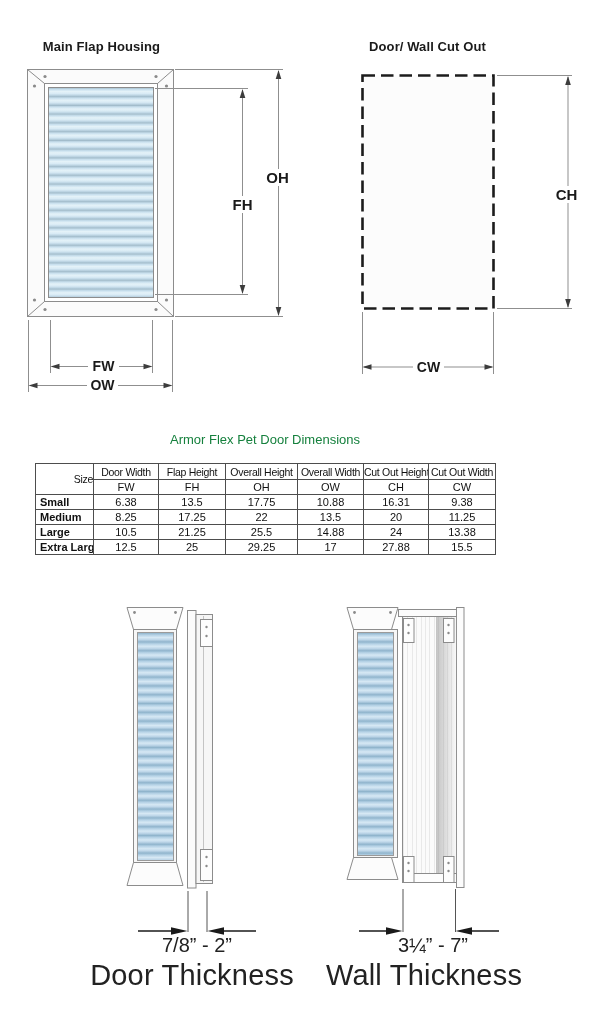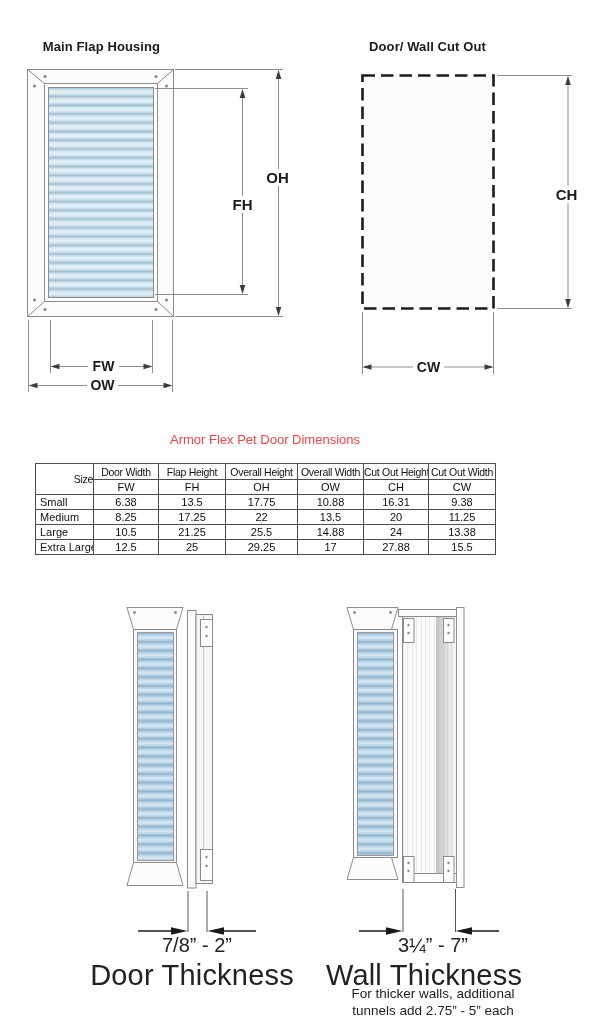--- a/index.html
+++ b/index.html
@@ -9,21 +9,21 @@
   .base{z-index:1;}
   .fills{position:absolute;left:0;top:0;width:600px;height:1035px;z-index:2;pointer-events:none;}
   .fills div{position:absolute;box-sizing:border-box;}
   .overlay{z-index:3;}
   .labels{position:absolute;left:0;top:0;width:600px;height:1035px;z-index:4;}
   .labels div{position:absolute;}
 
   .h-title{font-size:13px;font-weight:bold;text-align:center;letter-spacing:.1px;}
   .dim{font-size:15px;font-weight:bold;text-align:center;background:#ffffff;line-height:17px;}
   .dim.sm{font-size:14px;}
-  .t-title{font-size:13px;text-align:center;color:#ef4444;}
+  .t-title{font-size:13px;text-align:center;color:#15803d;}
   .big-range{font-size:20px;text-align:center;color:#222;}
   .big-label{font-size:29px;text-align:center;color:#222;letter-spacing:.2px;}
   .note{font-size:13.5px;text-align:center;color:#222;}
 
   .slats-front{left:48px;top:87px;width:106px;height:211px;border:1px solid #8c8c8c;
     background:repeating-linear-gradient(180deg,#a9c2d0 0px,#c9e0ee 1.5px,#e4f2f8 3.5px,#d9ebf5 5.5px,#c2d9e7 7px,#a2bccb 8.75px);}
   .slats-door{left:137px;top:632px;width:37px;height:229px;border:1px solid #9a9a9a;
     background:repeating-linear-gradient(180deg,#8eb3cb 0px,#b4d1e5 2px,#d6e8f4 4.5px,#c0d8ea 6.5px,#93b6ce 8.8px);}
   .slats-wall{left:357px;top:632px;width:37px;height:224px;border:1px solid #9a9a9a;
     background:repeating-linear-gradient(180deg,#8eb3cb 0px,#b4d1e5 2px,#d6e8f4 4.5px,#c0d8ea 6.5px,#93b6ce 8.8px);}
@@ -31,21 +31,21 @@
     background:repeating-linear-gradient(90deg,#e9e9e9 0 1px,#fbfbfb 1px 4.4px);}
   .tunnel-shade{left:436px;top:617px;width:21px;height:265px;
     background:linear-gradient(90deg,rgba(150,150,150,.55),rgba(245,245,245,.05));}
 
   table.dims{position:absolute;left:35px;top:463px;width:460px;z-index:4;border-collapse:collapse;
     table-layout:fixed;font-family:"Liberation Sans",sans-serif;font-size:11px;color:#111;}
   table.dims th,table.dims td{border:1px solid #4d4d4d;padding:0;text-align:center;height:14px;
     font-weight:normal;white-space:nowrap;overflow:hidden;}
   table.dims tr.hr1 th{height:15px;font-size:10.5px;letter-spacing:-0.3px;}
   table.dims th.size-h{text-align:right;padding-left:4px;font-size:11px;letter-spacing:0;}
-  table.dims td.szc{text-align:left;padding-left:4px;}
+  table.dims td.szc{text-align:left;padding-left:4px;font-weight:bold;}
 </style>
 </head>
 <body>
 
 <div class="canvas">
 
   <svg class="base" width="600" height="1035" viewBox="0 0 600 1035">
 
     <g stroke="#8c8c8c" fill="none" stroke-width="1">
       <rect x="27.5" y="69.5" width="146" height="247" fill="#fbfbfb"></rect>
@@ -204,22 +204,20 @@
     <div class="dim sm" style="left:87px;top:377px;width:31px;">OW</div>
     <div class="dim" style="left:551px;top:186px;width:31px;">CH</div>
     <div class="dim sm" style="left:413px;top:359px;width:31px;">CW</div>
 
     <div class="t-title" style="left:35px;top:432px;width:460px;">Armor Flex Pet Door Dimensions</div>
 
     <div class="big-range" style="left:136px;top:934px;width:122px;">7/8” - 2”</div>
     <div class="big-label" style="left:87px;top:959px;width:210px;">Door Thickness</div>
     <div class="big-range" style="left:372px;top:934px;width:122px;">3¼” - 7”</div>
     <div class="big-label" style="left:319px;top:959px;width:210px;text-align:center;">Wall Thickness</div>
-    <div class="note" style="left:333px;top:986px;width:200px;">For thicker walls, additional</div>
-    <div class="note" style="left:333px;top:1003px;width:200px;">tunnels add 2.75” - 5” each</div>
   </div>
 
   <table class="dims">
     <colgroup>
       <col style="width:58px">
         <col style="width:65px">
         <col style="width:67px">
         <col style="width:72px">
       <col style="width:66px">
         <col style="width:65px">

